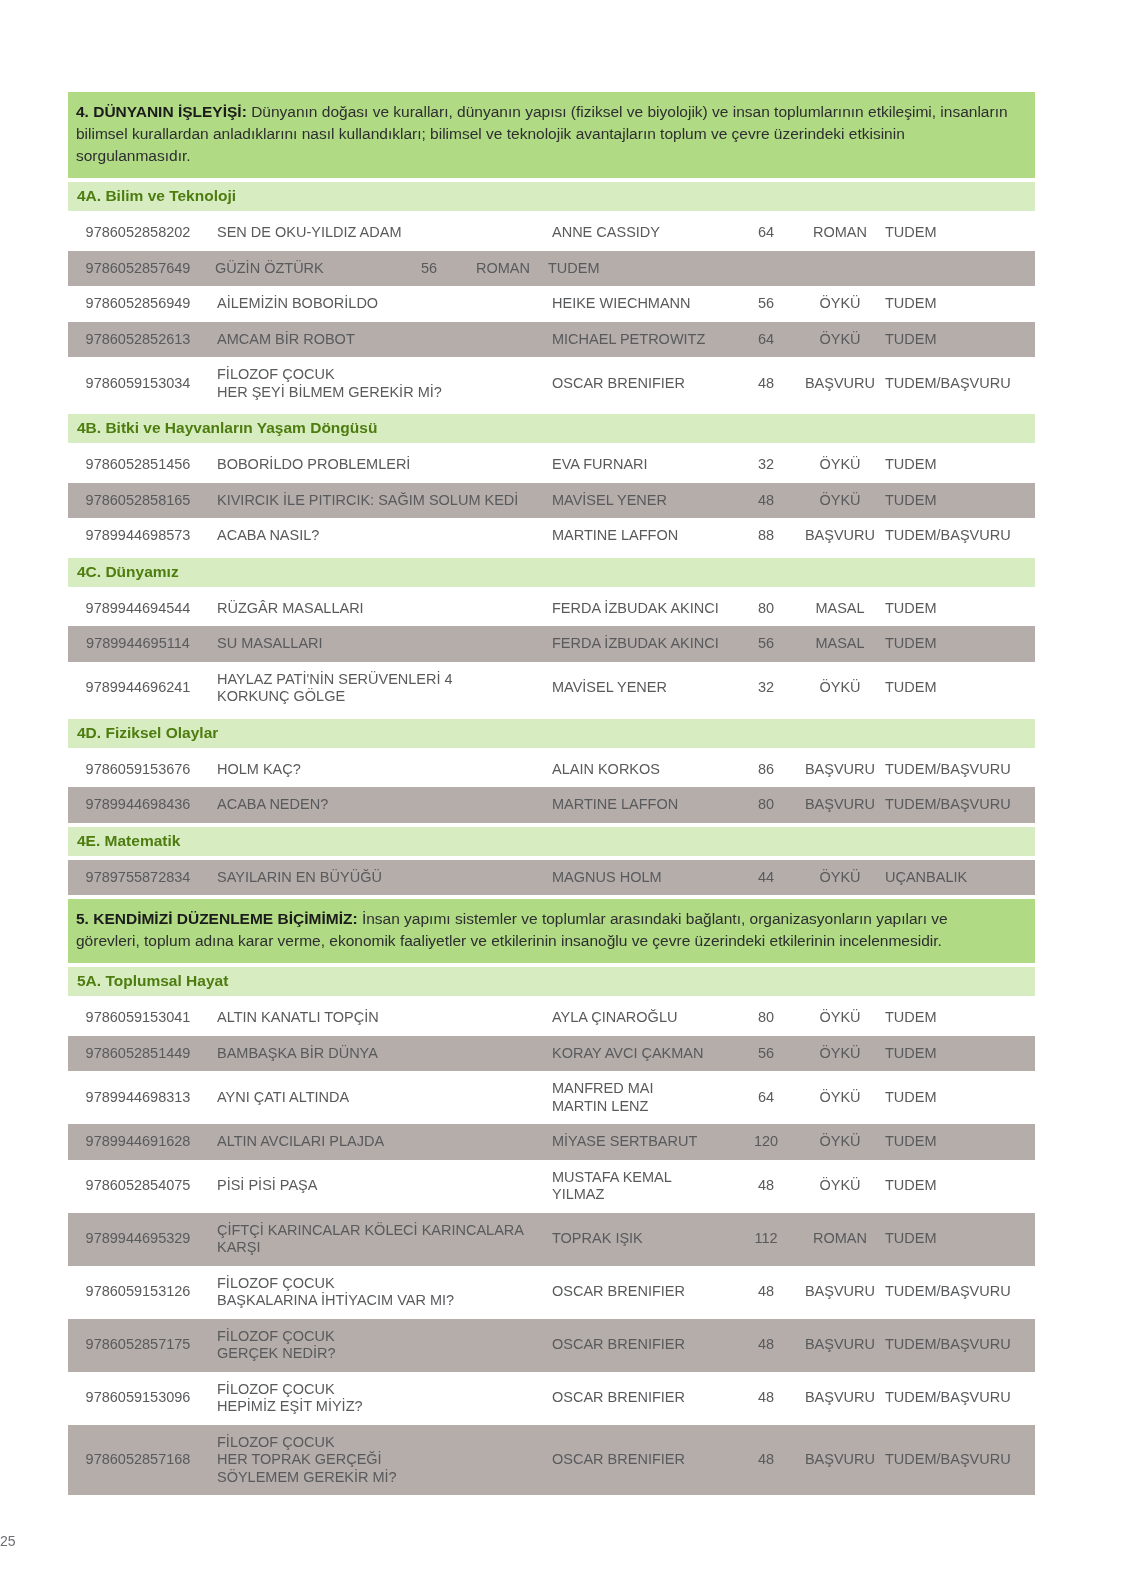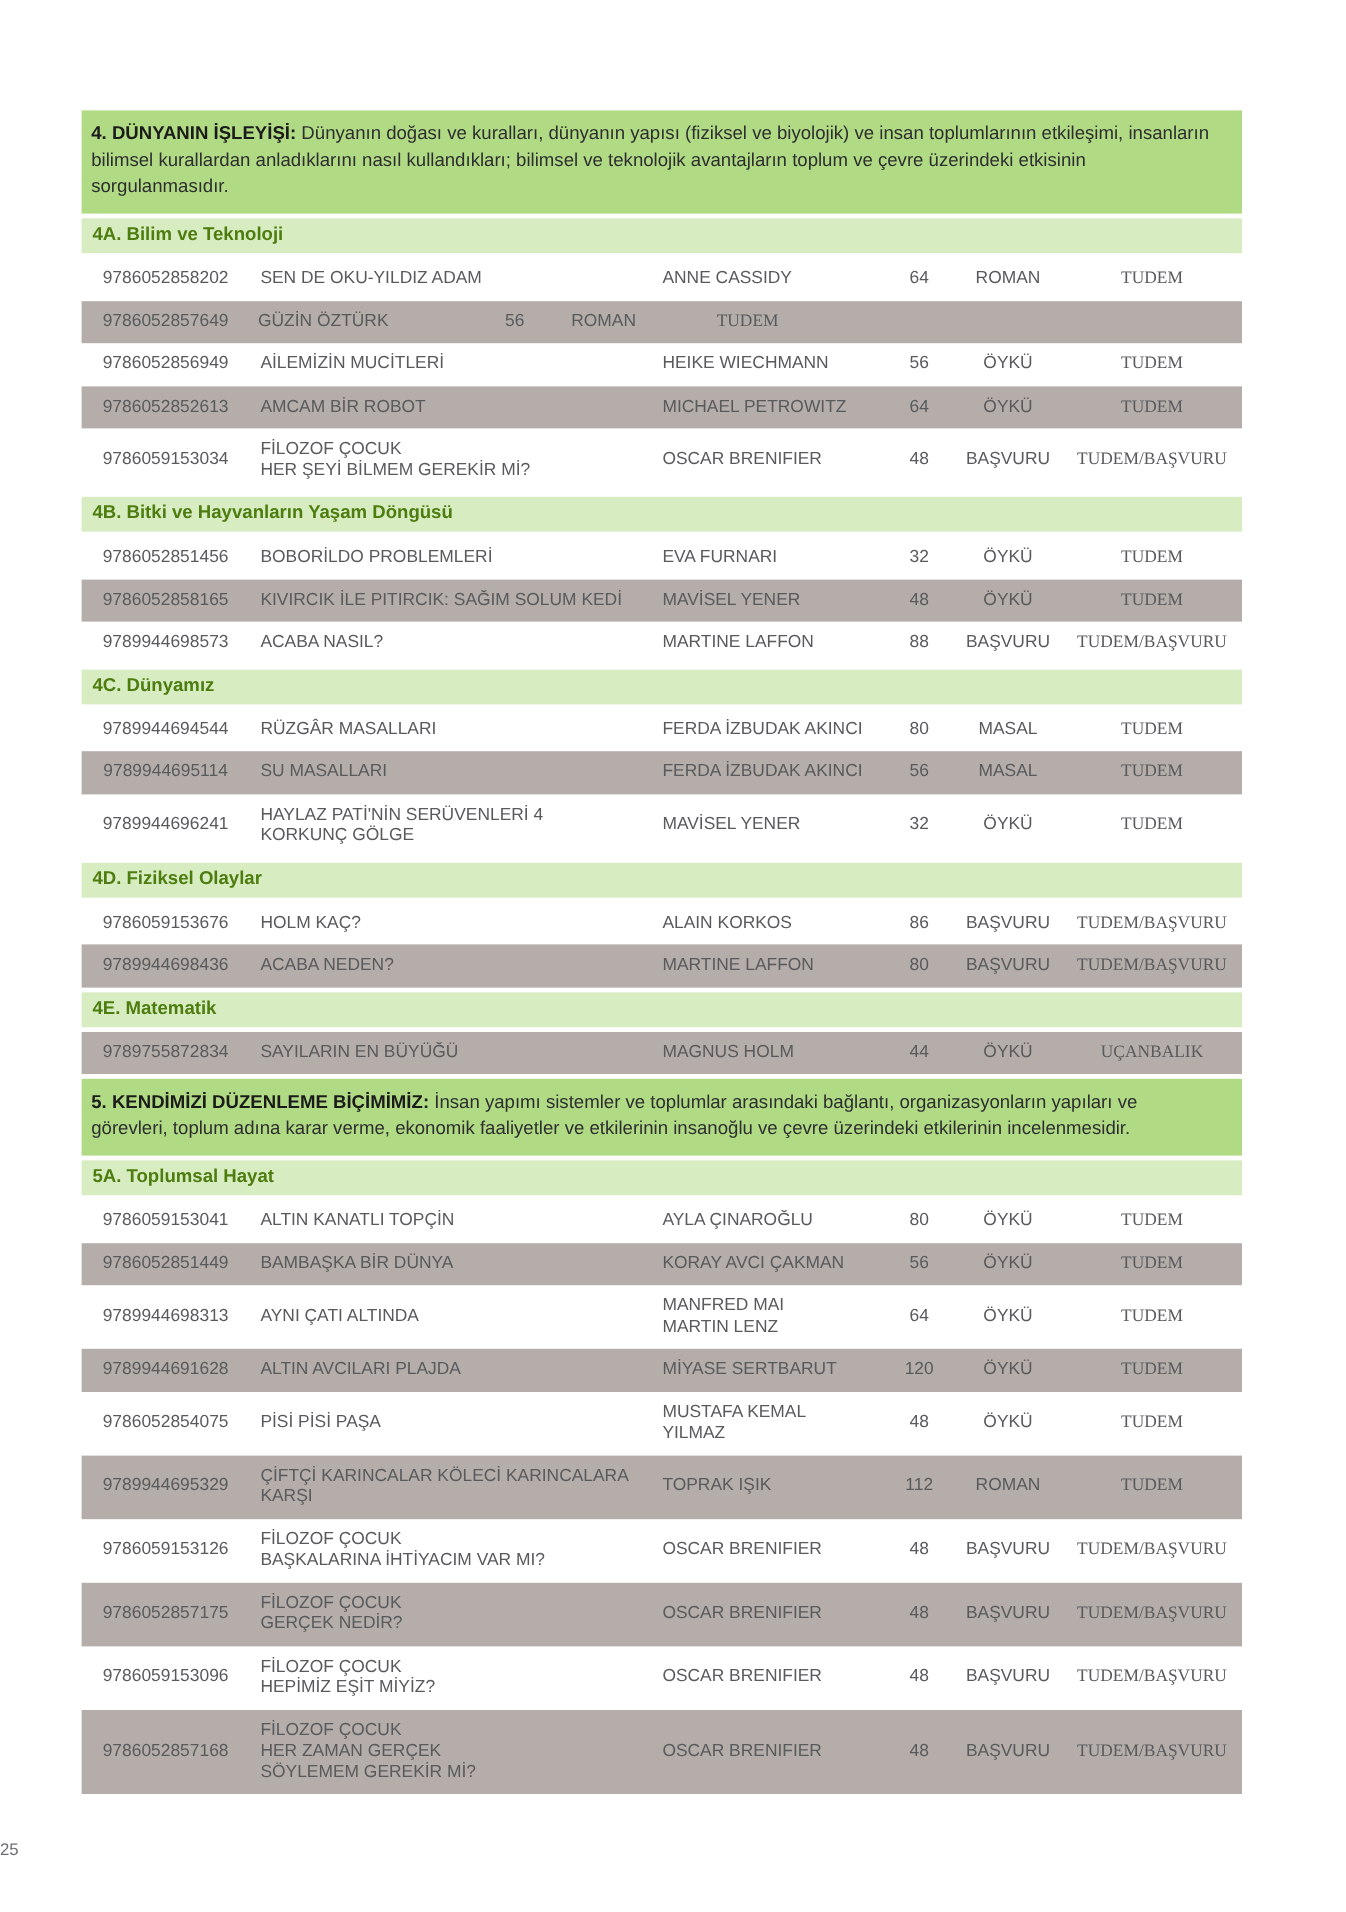--- a/index.html
+++ b/index.html
@@ -33,21 +33,21 @@
     color:var(--tbl-text,#595a5c);
     padding:9px 0;
   }
   .row.shaded{background:var(--row-gray,#b4adaa);}
   .c{box-sizing:border-box;}
   .c-isbn{width:140px;text-align:center;flex:none;}
   .c-title{width:337px;padding-left:9px;flex:none;}
   .c-author{width:192px;padding-left:7px;flex:none;}
   .c-pages{width:58px;text-align:center;flex:none;}
   .c-genre{width:90px;text-align:center;flex:none;}
-  .c-publisher{width:150px;text-align:center;flex:none;font-family:Liberation Serif, serif;}
+  .c-publisher{width:150px;text-align:left;flex:none;}
 
   .page-num{
     position:absolute;left:0;top:1533px;width:100%;
     text-align:left;font-size:14px;color:var(--pagenum,#6d6e71);
   }
 </style>
 </head>
 <body>
 
 <div class="sheet">
@@ -78,21 +78,21 @@
               <div>GÜZİN ÖZTÜRK</div>
             </div>
     <div class="c c-pages">56</div>
     <div class="c c-genre">ROMAN</div>
     <div class="c c-publisher">TUDEM</div>
   </div>
 
   <div class="row">
     <div class="c c-isbn">9786052856949</div>
     <div class="c c-title">
-              <div>AİLEMİZİN MUCİTLERİ</div>
+              <div>AİLEMİZİN BOBORİLDO</div>
             </div>
     <div class="c c-author">
               <div>HEIKE WIECHMANN</div>
             </div>
     <div class="c c-pages">56</div>
     <div class="c c-genre">ÖYKÜ</div>
     <div class="c c-publisher">TUDEM</div>
   </div>
 
   <div class="row shaded">
@@ -389,21 +389,21 @@
             </div>
     <div class="c c-pages">48</div>
     <div class="c c-genre">BAŞVURU</div>
     <div class="c c-publisher">TUDEM/BAŞVURU</div>
   </div>
 
   <div class="row shaded">
     <div class="c c-isbn">9786052857168</div>
     <div class="c c-title">
               <div>FİLOZOF ÇOCUK</div>
-              <div>HER ZAMAN GERÇEK</div>
+              <div>HER TOPRAK GERÇEĞİ</div>
               <div>SÖYLEMEM GEREKİR Mİ?</div>
             </div>
     <div class="c c-author">
               <div>OSCAR BRENIFIER</div>
             </div>
     <div class="c c-pages">48</div>
     <div class="c c-genre">BAŞVURU</div>
     <div class="c c-publisher">TUDEM/BAŞVURU</div>
   </div>
 </div>

